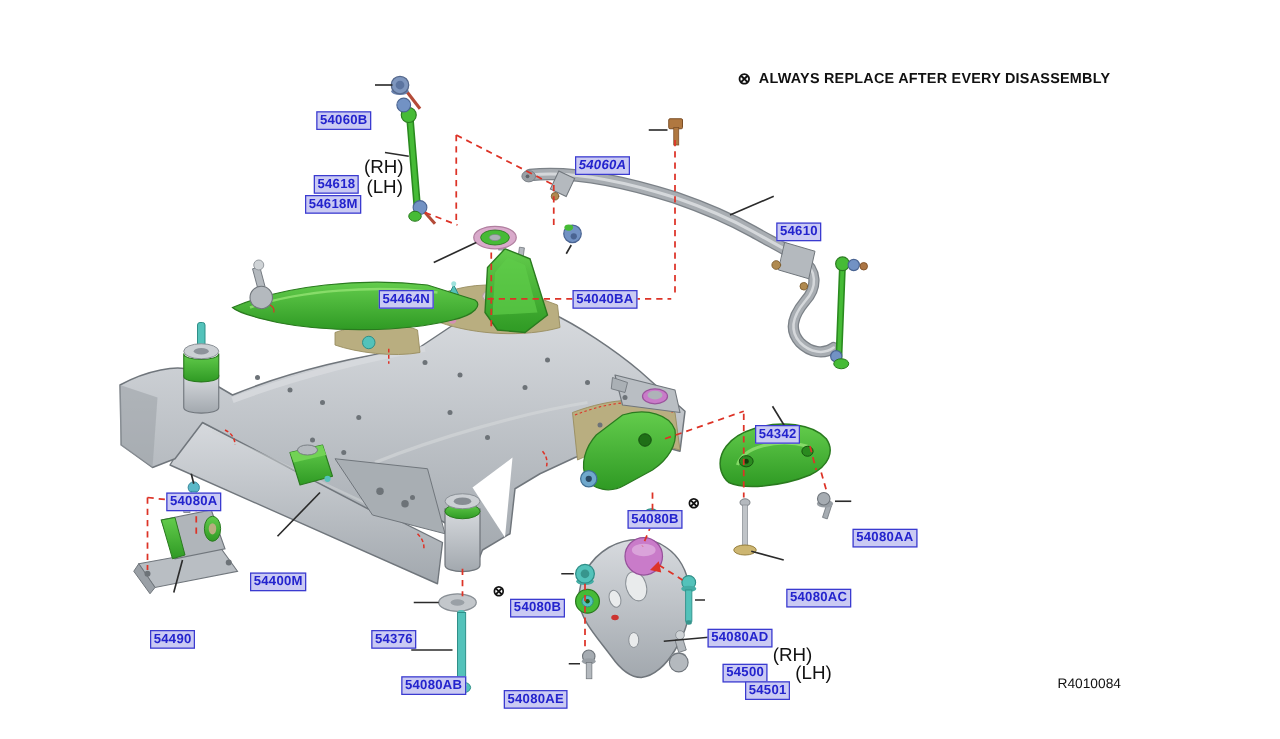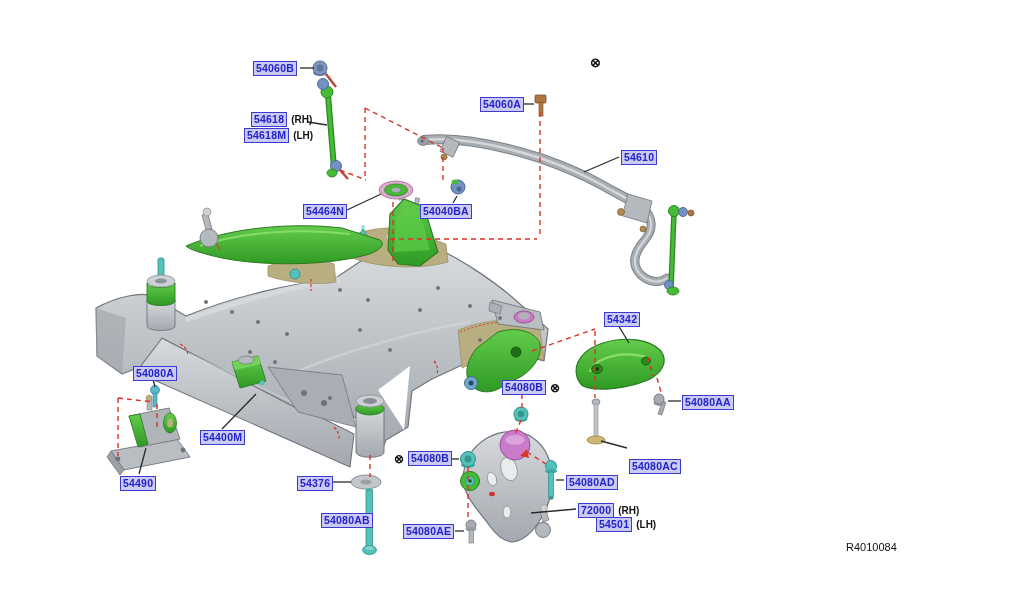--- a/index.html
+++ b/index.html
@@ -6,22 +6,22 @@
   .stage{position:relative;width:1024px;height:591px;background:#ffffff;overflow:hidden;
          font-family:"Liberation Sans",sans-serif;}
   svg.art{position:absolute;left:0;top:0;}
   .note{position:absolute;left:590px;top:56px;display:flex;align-items:center;gap:6px;
         font-weight:bold;font-size:11.5px;color:#111;letter-spacing:.2px;}
   .note .sym{font-size:13px;line-height:1;}
   .refcode{position:absolute;left:846px;top:541px;font-weight:normal;font-size:11px;color:#111;}
   .plabel-row{position:absolute;display:flex;align-items:center;gap:4px;white-space:nowrap;z-index:5;}
   .pbox{display:inline-block;font-size:10.5px;font-weight:bold;color:#2323cd;background:#cacaf3;
         border:1px solid #3b3bd0;padding:0 2px;line-height:12px;height:13px;cursor:pointer;
-        text-decoration:none;letter-spacing:.2px;}
-  .psfx{font-size:10px;font-weight:bold;color:#111;text-align:right;}
+        text-decoration:none;letter-spacing:.2px;margin-top:28px;}
+  .psfx{font-size:15px;font-weight:normal;color:#111;text-align:right;}
   .xsym{font-size:12px;font-weight:bold;color:#111;line-height:1;}
 </style>
 </head>
 <body>
 
 <div class="stage">
 
 <svg class="art" width="1024" height="591" viewBox="0 0 1024 591">
   <defs>
     <linearGradient id="gm" x1="0" y1="0" x2="0" y2="1">
@@ -320,46 +320,47 @@
     <path d="M449,459 L459,459"></path>
     <path d="M329,520 L362,520"></path>
     <path d="M556,480 L564,480"></path>
     <path d="M455,531 L464,531"></path>
     <path d="M531,513 L576,509"></path>
   </g>
 </svg>
 
   <div class="note">
     <span class="sym">⊗</span>
+    <span>ALWAYS REPLACE AFTER EVERY DISASSEMBLY</span>
   </div>
 
   <div class="refcode">R4010084</div>
 
   <div id="labels">
       <div class="plabel-row" style="left: 253px; top: 61px;">
         <a class="pbox">54060B</a>
       </div>
       <div class="plabel-row" style="left: 251px; top: 112px;">
         <a class="pbox">54618</a>
         <span class="psfx">(RH)</span>
       </div>
       <div class="plabel-row" style="left: 244px; top: 128px;">
         <a class="pbox">54618M</a>
         <span class="psfx">(LH)</span>
       </div>
-      <div class="plabel-row" style="left: 480px; top: 97px;">
+      <div class="plabel-row" style="left: 460px; top: 97px; font-style: italic;">
         <a class="pbox">54060A</a>
       </div>
       <div class="plabel-row" style="left: 621px; top: 150px;">
         <a class="pbox">54610</a>
       </div>
       <div class="plabel-row" style="left: 303px; top: 204px; align-items: center;">
         <a class="pbox">54464N</a>
       </div>
-      <div class="plabel-row" style="left: 420px; top: 204px;">
+      <div class="plabel-row" style="left: 458px; top: 204px;">
         <a class="pbox">54040BA</a>
       </div>
       <div class="plabel-row" style="left: 604px; top: 312px;">
         <a class="pbox">54342</a>
       </div>
       <div class="plabel-row" style="left: 133px; top: 366px;">
         <a class="pbox">54080A</a>
       </div>
       <div class="plabel-row" style="left: 200px; top: 430px;">
         <a class="pbox">54400M</a>
@@ -367,41 +368,41 @@
       <div class="plabel-row" style="left: 120px; top: 476px;">
         <a class="pbox">54490</a>
       </div>
       <div class="plabel-row" style="left: 502px; top: 380px;">
         <a class="pbox">54080B</a>
         <span class="xsym">⊗</span>
       </div>
       <div class="plabel-row" style="left: 682px; top: 395px;">
         <a class="pbox">54080AA</a>
       </div>
-      <div class="plabel-row" style="left: 629px; top: 459px;">
+      <div class="plabel-row" style="left: 629px; top: 443px;">
         <a class="pbox">54080AC</a>
       </div>
       <div class="plabel-row" style="left: 297px; top: 476px;">
         <a class="pbox">54376</a>
       </div>
       <div class="plabel-row" style="left: 394px; top: 451px;">
         <span class="xsym">⊗</span>
         <a class="pbox">54080B</a>
       </div>
       <div class="plabel-row" style="left: 285px; top: 513px; padding-left: 36px;">
         <a class="pbox">54080AB</a>
       </div>
       <div class="plabel-row" style="left: 566px; top: 475px;">
         <a class="pbox">54080AD</a>
       </div>
       <div class="plabel-row" style="left: 403px; top: 524px;">
         <a class="pbox">54080AE</a>
       </div>
       <div class="plabel-row" style="left: 578px; top: 503px;">
-        <a class="pbox">72000</a>
+        <a class="pbox">54500</a>
         <span class="psfx">(RH)</span>
       </div>
       <div class="plabel-row" style="left: 579px; top: 517px; padding-left: 17px;">
         <a class="pbox">54501</a>
         <span class="psfx">(LH)</span>
       </div>
     </div>
 </div>
 
 </body></html>

